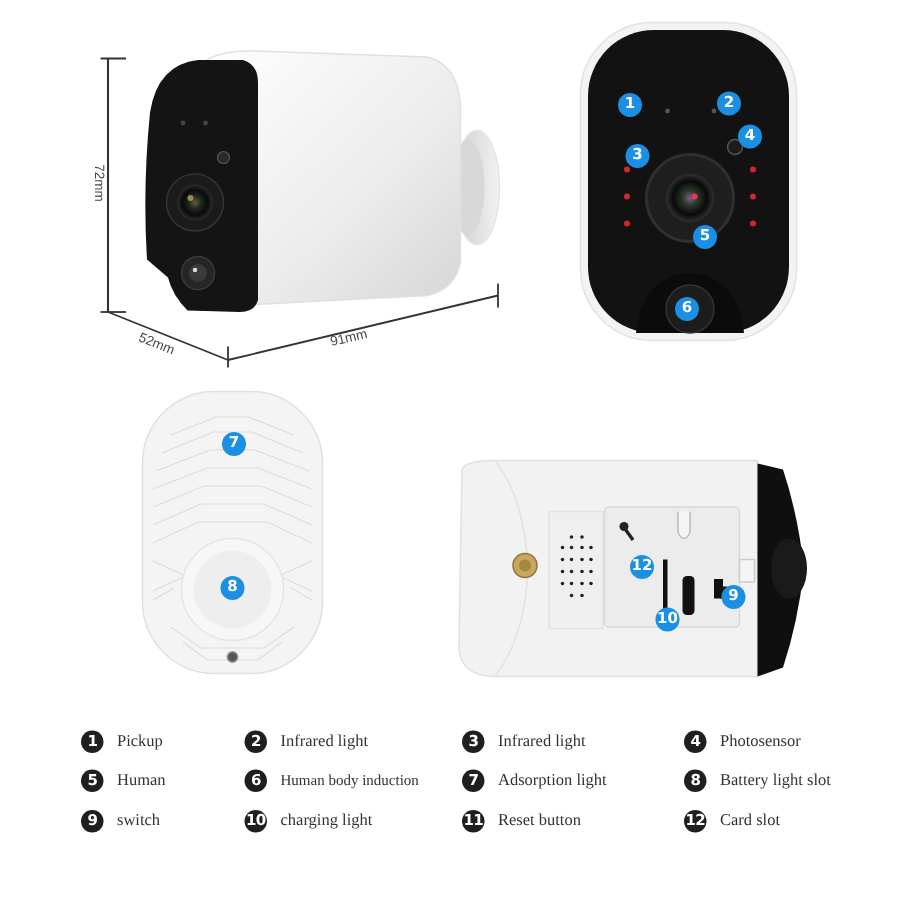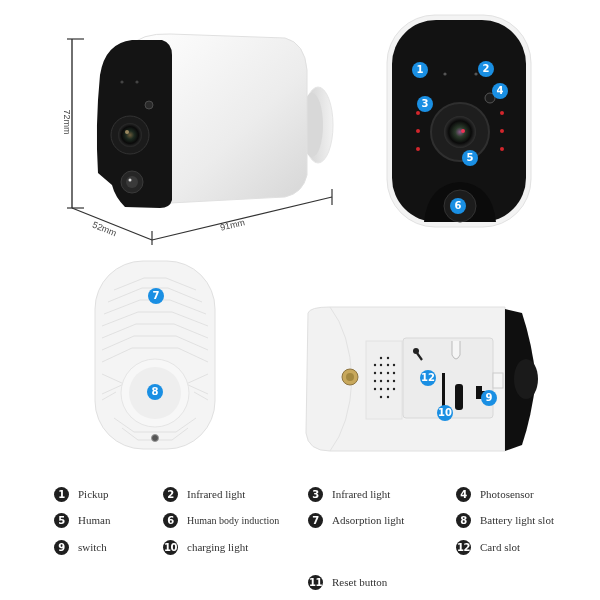--- a/index.html
+++ b/index.html
@@ -248,21 +248,21 @@
   </div>
 
   <div class="legend-item" style="left:54px;top:59px;">
     <span class="legend-num">9</span>
     <span class="legend-label">switch</span>
   </div>
   <div class="legend-item" style="left:163px;top:59px;">
     <span class="legend-num">10</span>
     <span class="legend-label">charging light</span>
   </div>
-  <div class="legend-item" style="left:308px;top:59px;margin-top:35px;">
+  <div class="legend-item" style="left:308px;top:59px;">
     <span class="legend-num">11</span>
     <span class="legend-label">Reset button</span>
   </div>
   <div class="legend-item" style="left:456px;top:59px;">
     <span class="legend-num">12</span>
     <span class="legend-label">Card slot</span>
   </div>
 </div>
 
 </body></html>

